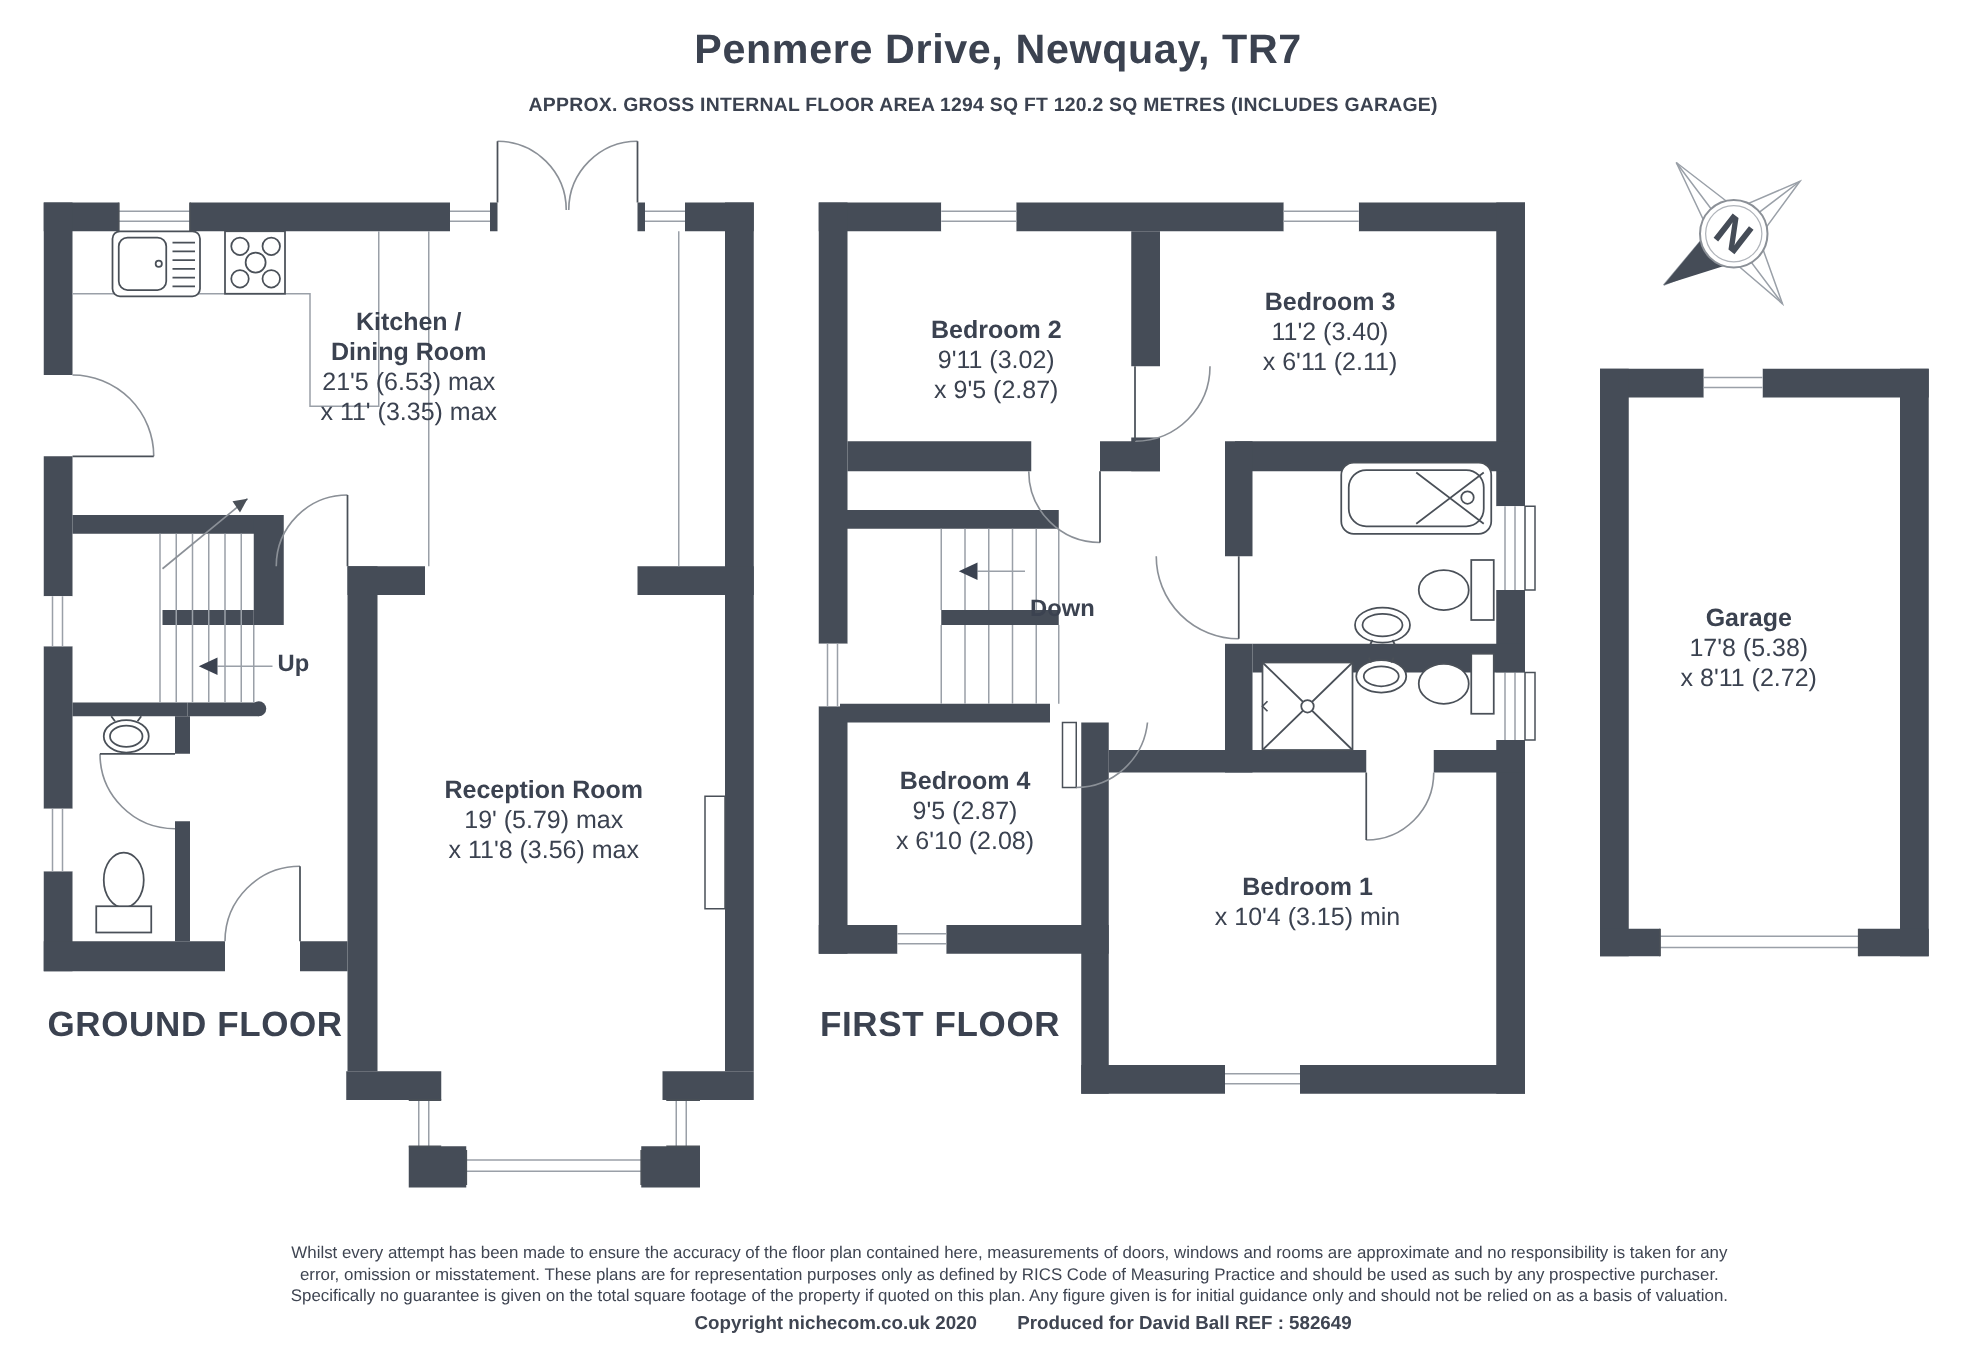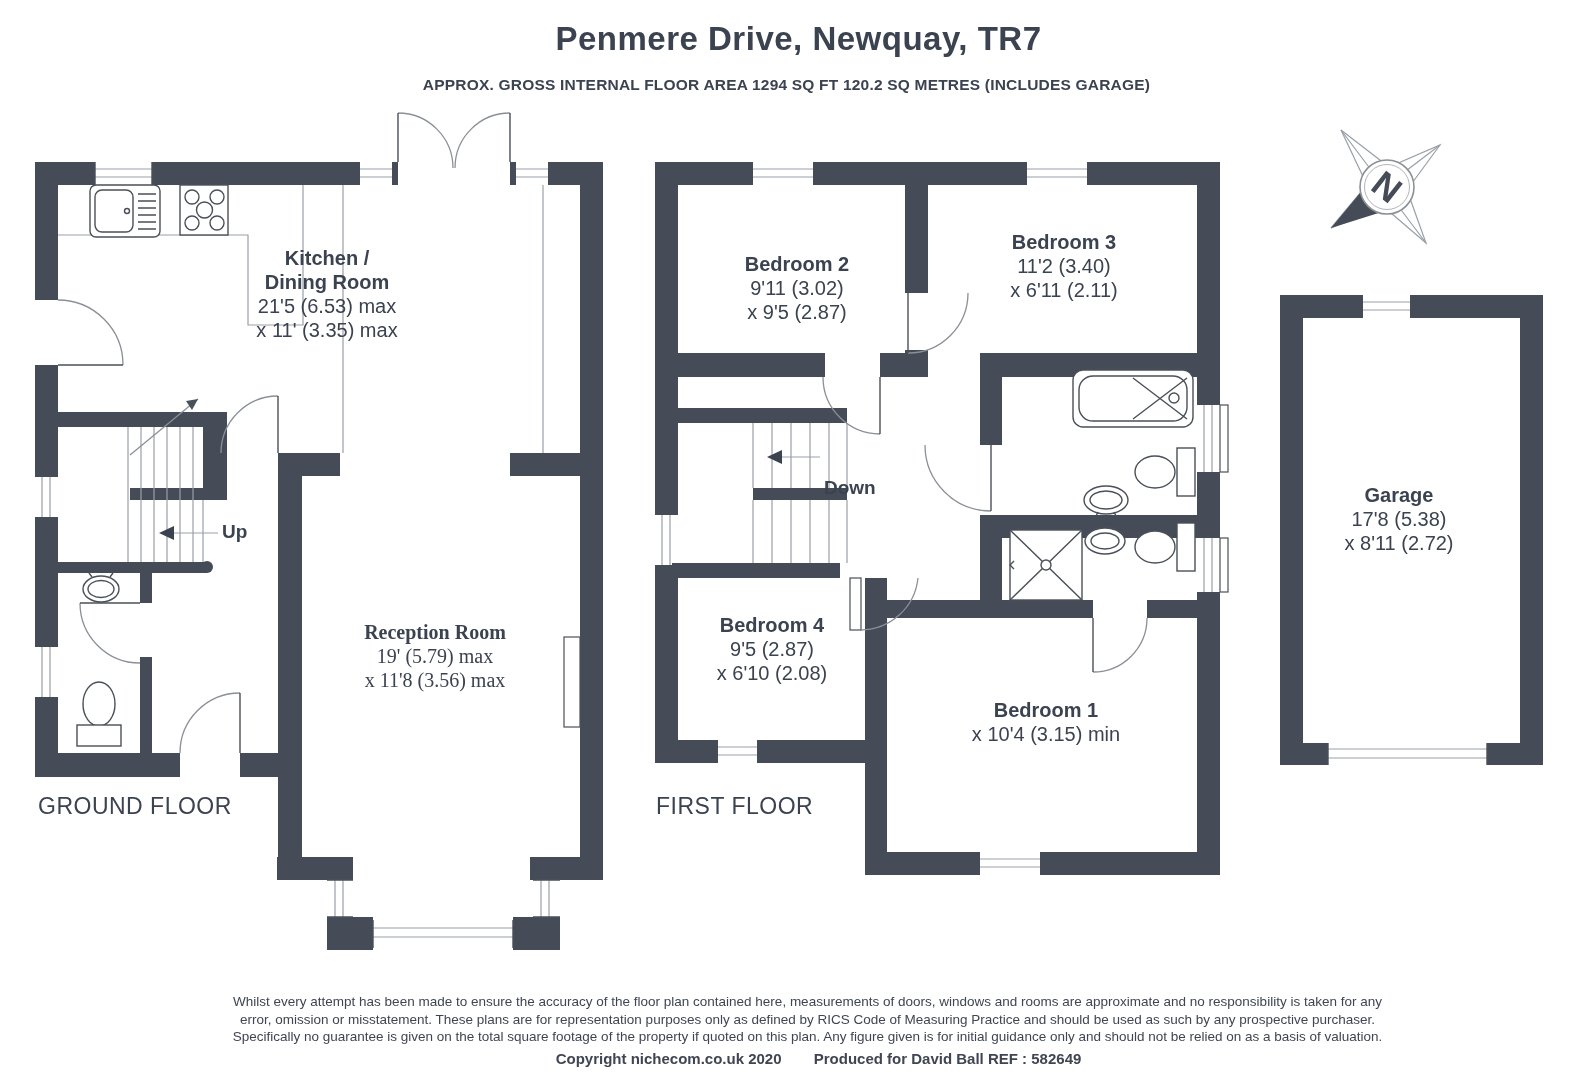--- a/index.html
+++ b/index.html
@@ -16,21 +16,21 @@
   }
   .title{
     position:absolute;left:0;top:20px;width:100%;text-align:center;
     font-size:33px;font-weight:bold;letter-spacing:0.5px;padding-left:12px;
   }
   .subtitle{
     position:absolute;left:0;top:76px;width:100%;text-align:center;
     font-size:15.5px;font-weight:bold;letter-spacing:0.2px;
   }
   .floor-label{
-    position:absolute;font-size:23px;font-weight:normal;letter-spacing:0.5px;
+    position:absolute;font-size:28px;font-weight:bold;letter-spacing:0.5px;margin-top:11px;
   }
   .room-label{
     position:absolute;text-align:center;line-height:24px;font-size:20px;
   }
   .room-label .rn{font-weight:bold;}
   .room-label .rd{font-weight:normal;text-align:center;}
   .stair-label{
     position:absolute;font-size:19px;font-weight:bold;
   }
   .footer{
@@ -351,21 +351,21 @@
     </g>
   </svg>
 
   <div class="room-label" style="left:177px;top:246px;width:300px;">
     <div class="rn">Kitchen /</div>
     <div class="rn">Dining Room</div>
     <div class="rd">21'5 (6.53) max</div>
     <div class="rd">x 11' (3.35) max</div>
   </div>
 
-  <div class="room-label" style="left:285px;top:620px;width:300px;font-family:Liberation Serif, serif;">
+  <div class="room-label" style="left:285px;top:620px;width:300px;">
     <div class="rn">Reception Room</div>
     <div class="rd">19' (5.79) max</div>
     <div class="rd">x 11'8 (3.56) max</div>
   </div>
 
   <div class="room-label" style="left:647px;top:252px;width:300px;">
     <div class="rn">Bedroom 2</div>
     <div class="rd">9'11 (3.02)</div>
     <div class="rd">x 9'5 (2.87)</div>
   </div>

